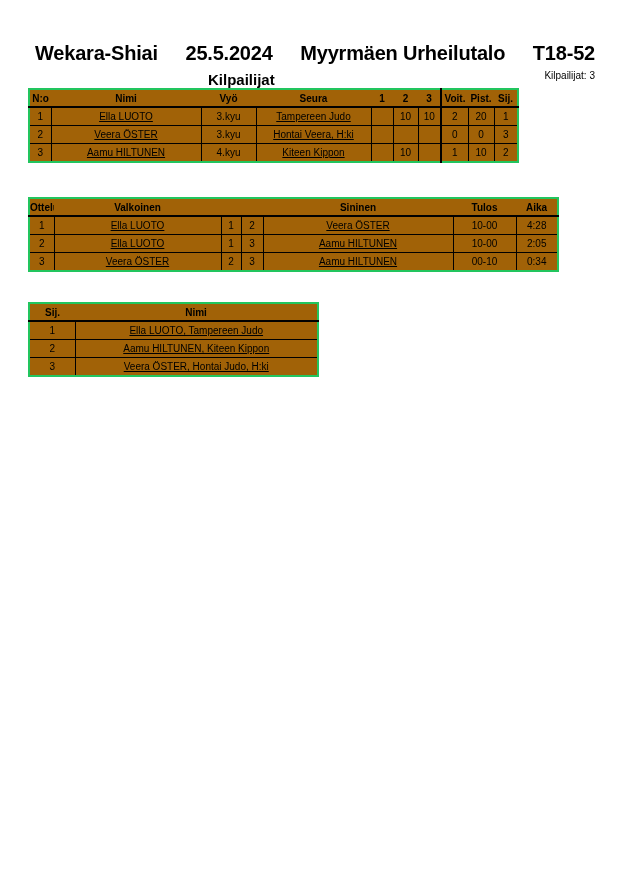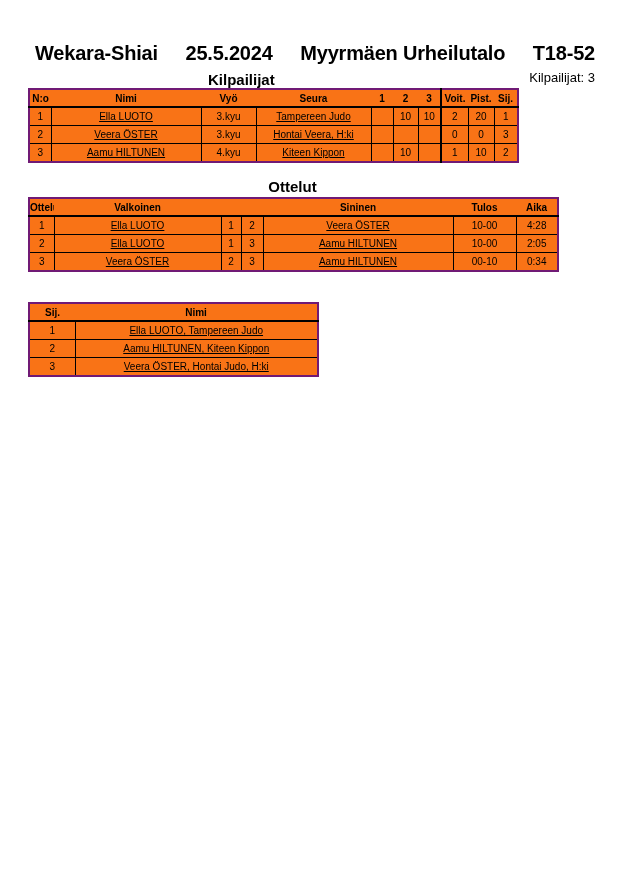--- a/index.html
+++ b/index.html
@@ -12,25 +12,25 @@
 
   .title{
     position:absolute;left:35px;top:42px;width:560px;
     display:flex;justify-content:space-between;align-items:center;
     font-size:20px;font-weight:bold;white-space:nowrap;letter-spacing:-0.2px;
   }
   .sec-label{position:absolute;font-size:15px;font-weight:bold;white-space:nowrap;}
   .lbl-kilpailijat{left:208px;top:71px;}
   .lbl-ottelut{left:28px;top:178px;width:529px;text-align:center;}
   .lbl-tulokset{left:28px;top:285px;width:289px;text-align:center;}
-  .count{position:absolute;top:70px;right:35px;font-size:13px;white-space:nowrap;}
+  .count{position:absolute;top:70px;right:35px;font-size:10px;white-space:nowrap;}
 
   table.t{
     position:absolute;border-collapse:collapse;table-layout:fixed;
-    font-size:10px;border:2px solid #701a75;background:#f97316;
+    font-size:10px;border:2px solid #22c55e;background:#a16207;
   }
   table.t th{
     font-weight:bold;height:16px;padding:0;border:none;border-bottom:2px solid #000;
     white-space:nowrap;overflow:hidden;text-align:center;vertical-align:middle;font-size:10px;
   }
   table.t td{
     height:17px;padding:0;border:1px solid #000;white-space:nowrap;overflow:hidden;
     text-align:center;vertical-align:middle;
   }
   .t1{left:28px;top:88px;width:489px;}
@@ -118,21 +118,20 @@
         <td></td>
         <td>10</td>
         <td></td>
         <td class="bl2">1</td>
         <td>10</td>
         <td>2</td>
       </tr>
     </tbody>
   </table>
 
-  <div class="sec-label lbl-ottelut">Ottelut</div>
 
   <table class="t t2">
     <colgroup>
       <col style="width:25px">
         <col style="width:167px">
         <col style="width:20px">
         <col style="width:22px">
       <col style="width:190px">
         <col style="width:63px">
         <col style="width:42px">

